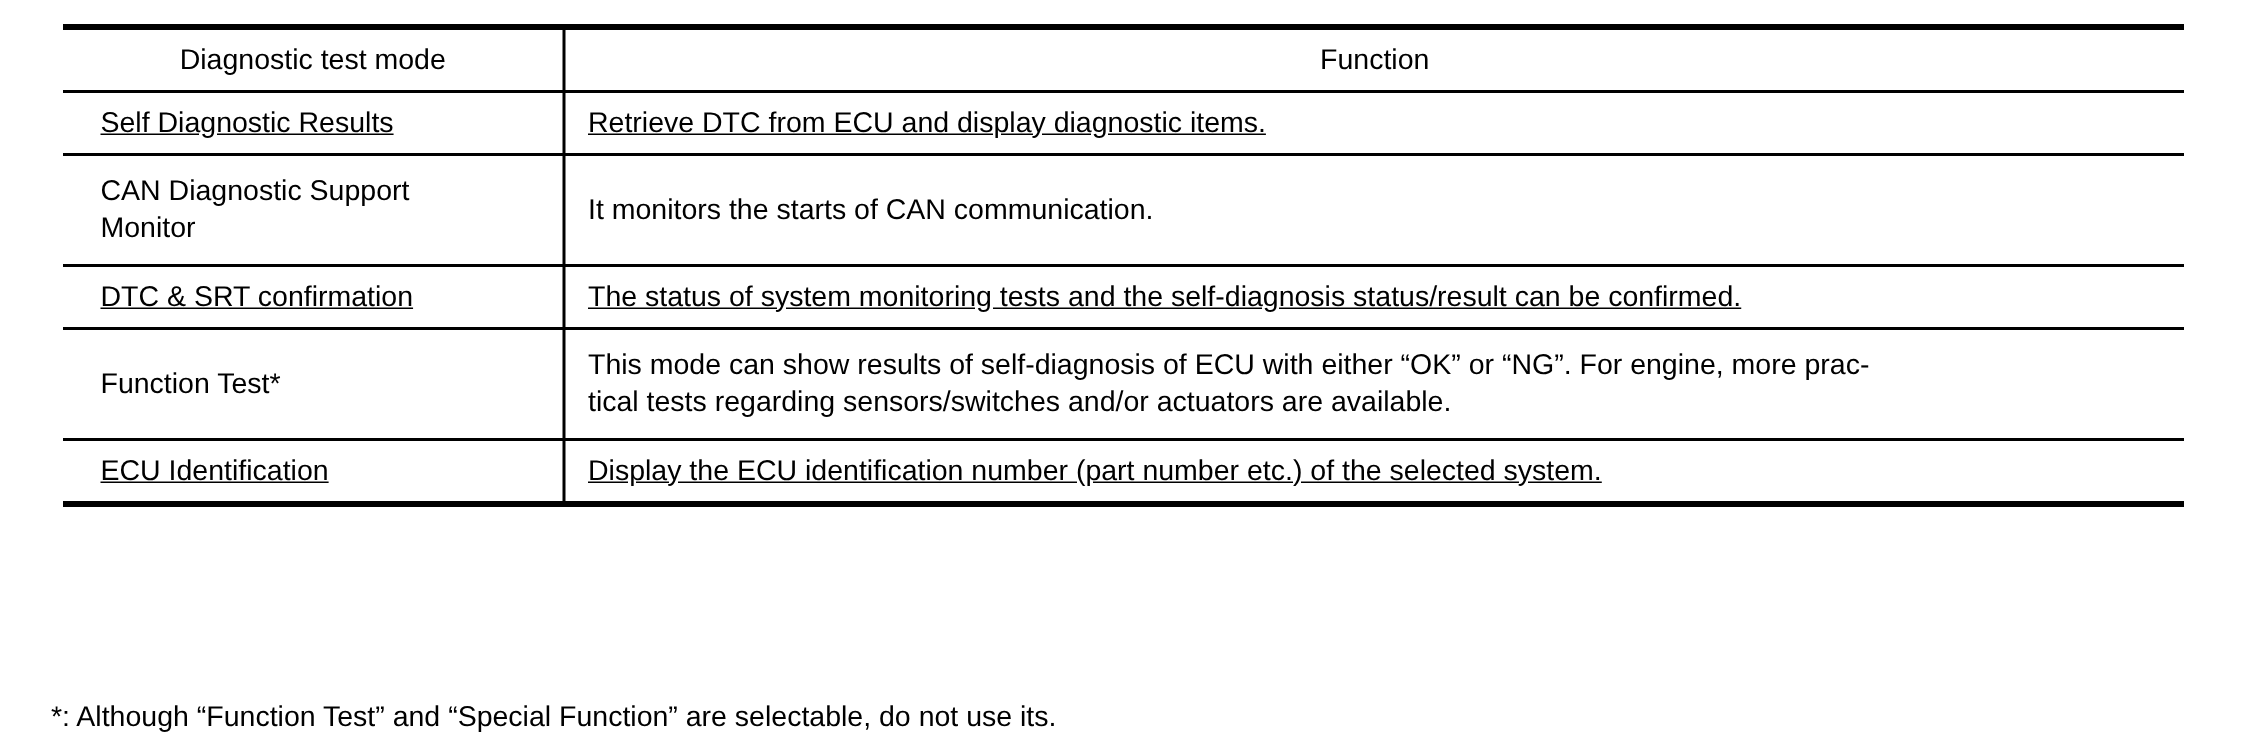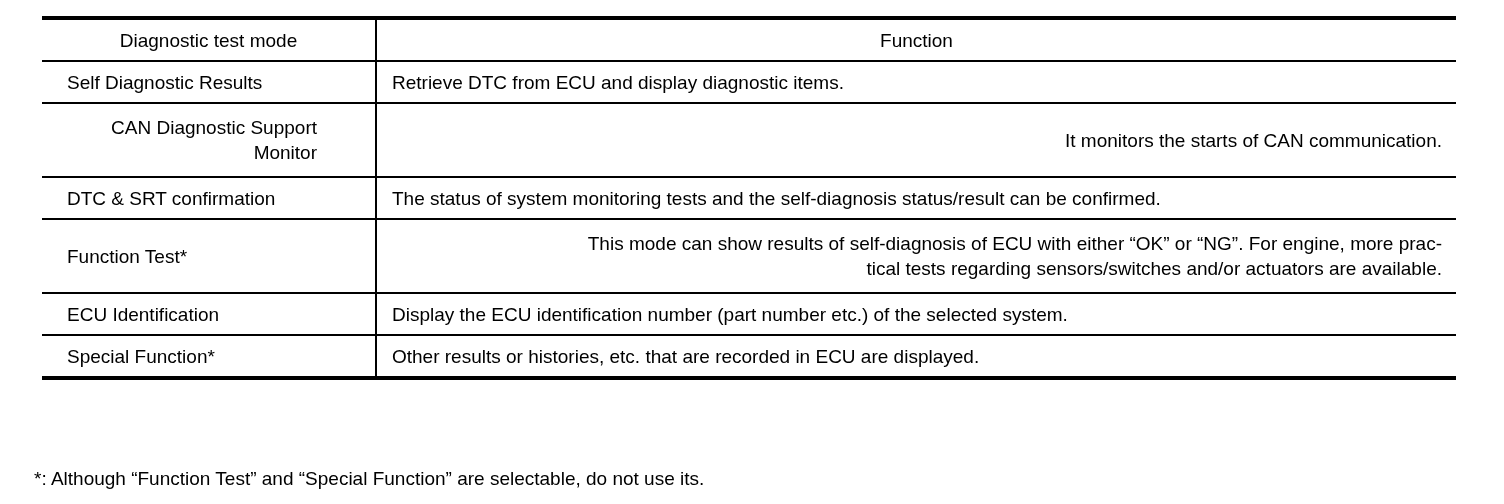--- a/index.html
+++ b/index.html
@@ -46,23 +46,23 @@
     max-width: 250px;
   }
   .cell-func {
     flex: 1;
     box-sizing: border-box;
     padding: 0 14px 0 15px;
     display: flex;
     flex-direction: column;
     justify-content: center;
   }
-  .h-std  { min-height: 40px; }
+  .h-std  { min-height: 40px; text-decoration: underline; }
   .h-hdr  { min-height: 40px; }
-  .h-tall { min-height: 72px; text-align: right; }
+  .h-tall { min-height: 72px; }
   .trow.header .cell-mode,
   .trow.header .cell-func {
     justify-content: center;
     align-items: center;
     padding: 0;
     flex-direction: row;
     text-align: center;
   }
   .footnote {
     position: absolute;
@@ -128,26 +128,18 @@
 
     <div class="trow h-std">
       <div class="cell-mode">
         <span class="txt">ECU Identification</span>
       </div>
       <div class="cell-func">
         <div>Display the ECU identification number (part number etc.) of the selected system.</div>
       </div>
     </div>
 
-    <div class="trow h-std">
-      <div class="cell-mode">
-        <span class="txt">Special Function*</span>
-      </div>
-      <div class="cell-func">
-        <div>Other results or histories, etc. that are recorded in ECU are displayed.</div>
-      </div>
-    </div>
 
   </div>
 
   <div class="footnote">*: Although “Function Test” and “Special Function” are selectable, do not use its.</div>
 
 </div>
 
 </body></html>

